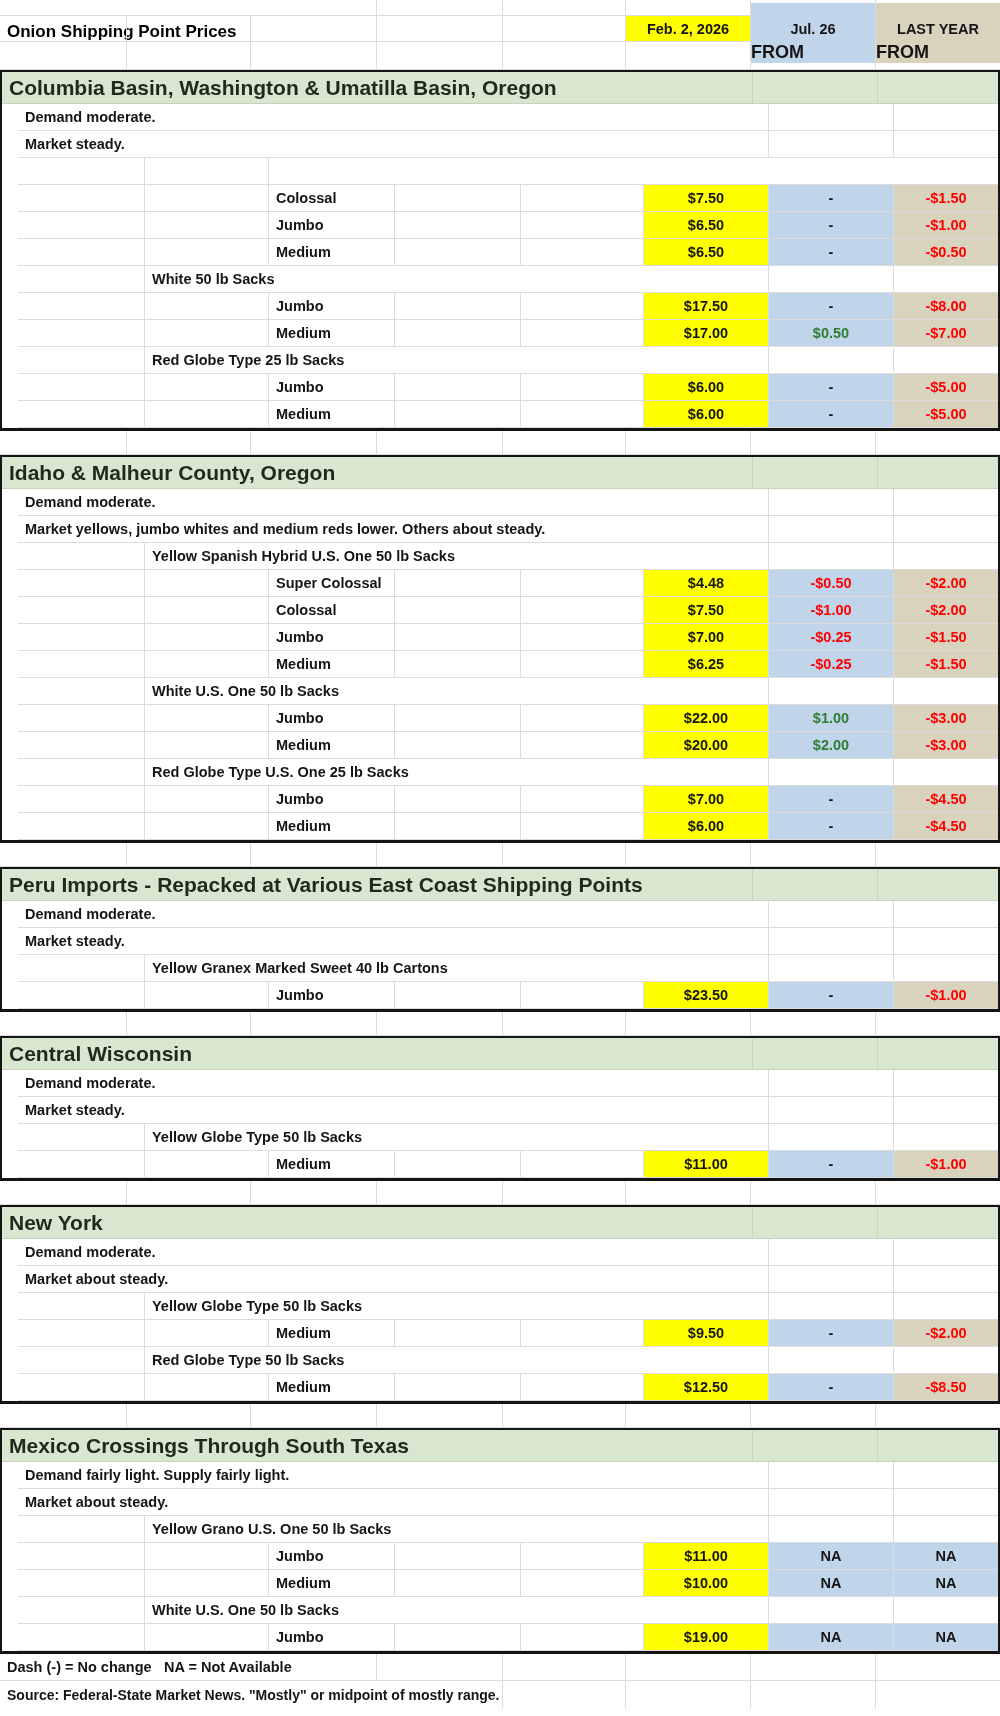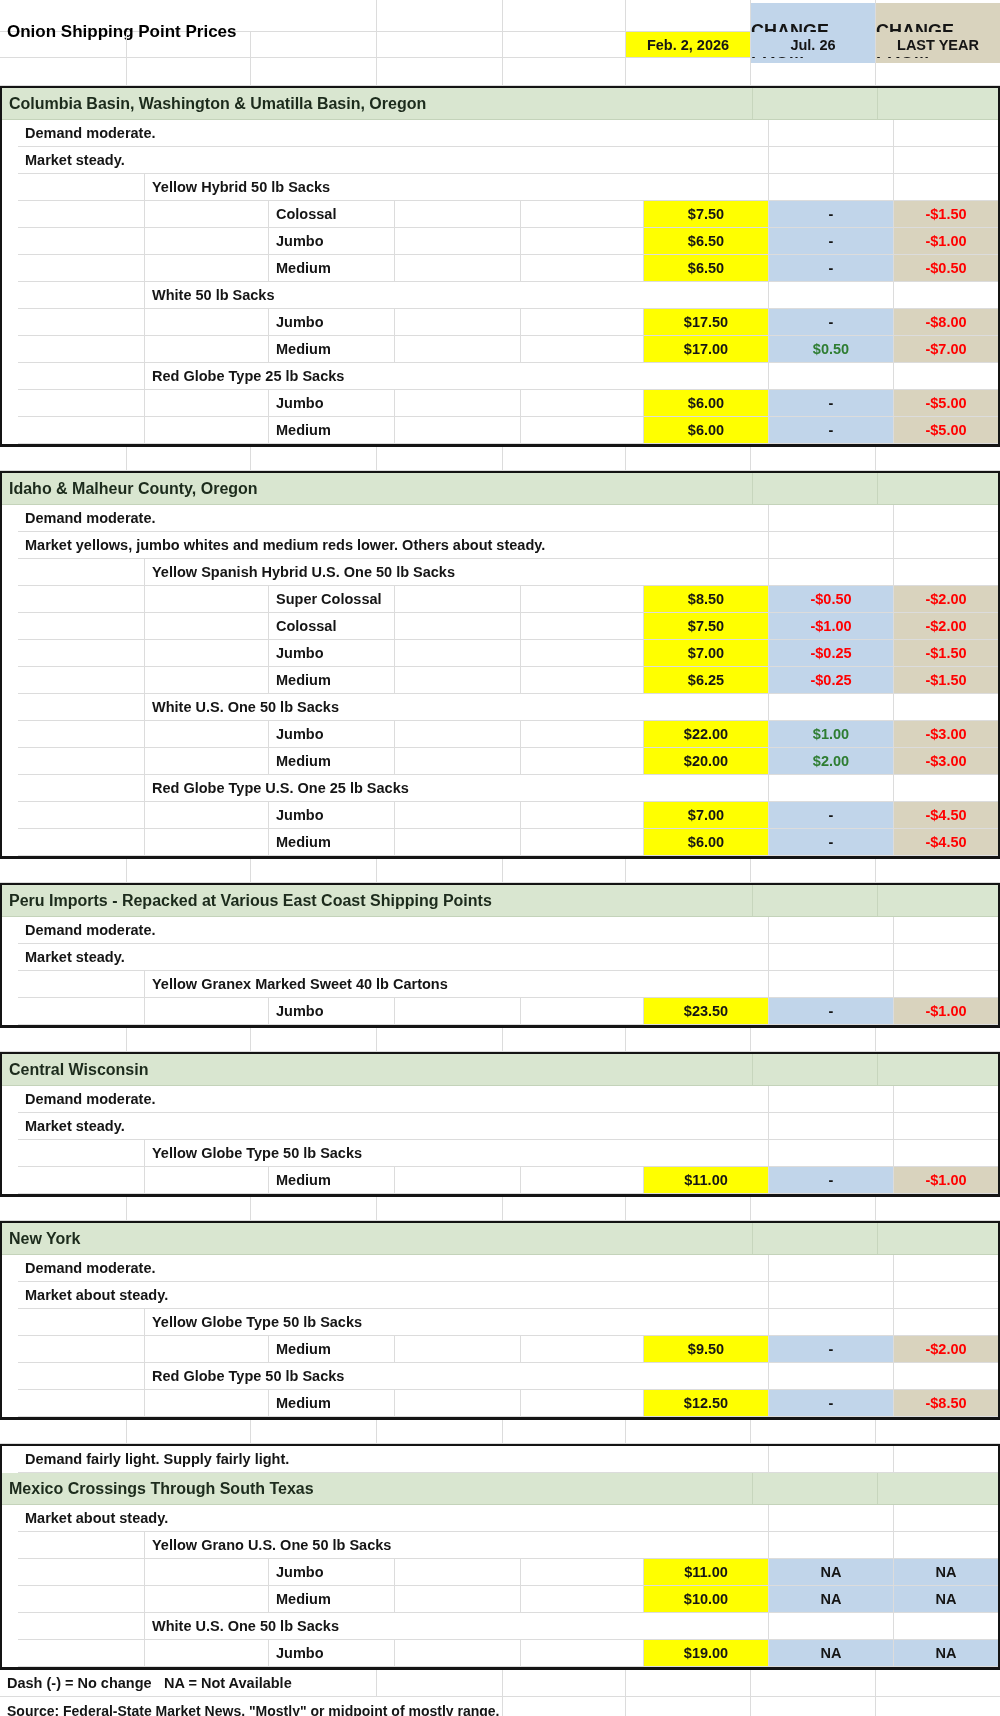--- a/index.html
+++ b/index.html
@@ -13,40 +13,40 @@
     overflow:hidden;
   }
   .grid{display:grid;grid-template-columns:126px 124px 126px 126px 123px 125px 125px 1fr;}
   .r{box-sizing:border-box;border-bottom:1px solid #dcdcdc;}
   .c{display:flex;align-items:center;box-sizing:border-box;border-left:1px solid #dcdcdc;min-width:0;}
   .c.nb{border-left:none;}
   .center{justify-content:center;text-align:center;}
   .lbl{padding-left:7px;white-space:nowrap;overflow:visible;}
   .nowrap{white-space:nowrap;}
   
-  .h-r1{height:32px;}
+  .h-r1{height:16px;}
   .h-r2{height:26px;}
   .h-sp{height:28px;}
   .shead{height:31px;}
   .brow{height:27px;margin-left:16px;}
   .spacer-row{height:24px;}
   .dashrow{height:27px;}
   .srcrow{height:28px;border-bottom:none;}
   
   .yellow{background:var(--yellow,#FFFF00);}
   .blue{background:var(--blue,#C1D5EA);}
   .tan{background:var(--tan,#D9D3BE);}
   .neg{color:var(--red,#FF0000);}
   .pos{color:var(--green,#2E7D32);}
   
   .section{border:2px solid #141414;border-bottom-width:3px;box-sizing:border-box;}
   .shead{background:var(--greenhdr,#D9E6D0);border-bottom:1px solid #c4d3ba;}
   .shead .c{border-left:1px solid #c7d6bd;}
   .shead .c.nb{border-left:none;}
-  .section-title{font-size:16px;color:#1c2b1c;padding-left:7px;white-space:nowrap;}
+  .section-title{font-size:21px;color:#1c2b1c;padding-left:7px;white-space:nowrap;}
   .page-title{font-size:17px;color:#000;padding-left:7px;white-space:nowrap;}
   .hdr-lbl{font-size:18px;margin-top:18px;}
   .chg-inner{flex:1;align-self:stretch;margin-top:3px;display:flex;align-items:center;justify-content:center;}
   .dash-cell{position:relative;}
   .na-note{position:absolute;left:164px;top:50%;transform:translateY(-50%);white-space:nowrap;}
   .dash-note{position:absolute;left:7px;top:50%;transform:translateY(-50%);white-space:nowrap;}
   .srclbl{font-size:14px;}
 </style>
 </head>
 <body>
@@ -112,21 +112,20 @@
           <div class="c"></div>
           <div class="c"></div>
         </div>
         <div class="grid r brow">
           <div class="c nb lbl" style="grid-column: span 6;">Market steady.</div>
           <div class="c"></div>
           <div class="c"></div>
         </div>
         <div class="grid r brow">
           <div class="c nb"></div>
-          <div class="c lbl" style="grid-column: span 5;">Yellow Hybrid 50 lb Sacks</div>
           <div class="c"></div>
           <div class="c"></div>
         </div>
         <div class="grid r brow">
           <div class="c nb"></div>
           <div class="c"></div>
           <div class="c lbl">Colossal</div>
           <div class="c"></div>
           <div class="c"></div>
           <div class="c center yellow">$7.50</div>
@@ -237,21 +236,21 @@
           <div class="c lbl" style="grid-column: span 5;">Yellow Spanish Hybrid U.S. One 50 lb Sacks</div>
           <div class="c"></div>
           <div class="c"></div>
         </div>
         <div class="grid r brow">
           <div class="c nb"></div>
           <div class="c"></div>
           <div class="c lbl">Super Colossal</div>
           <div class="c"></div>
           <div class="c"></div>
-          <div class="c center yellow">$8.50</div>
+          <div class="c center yellow">$4.48</div>
           <div class="c center blue neg">-$0.50</div>
           <div class="c center tan neg">-$2.00</div>
         </div>
         <div class="grid r brow">
           <div class="c nb"></div>
           <div class="c"></div>
           <div class="c lbl">Colossal</div>
           <div class="c"></div>
           <div class="c"></div>
           <div class="c center yellow">$7.50</div>
@@ -480,27 +479,27 @@
         <div class="c nb"></div>
         <div class="c"></div>
         <div class="c"></div>
         <div class="c"></div>
         <div class="c"></div>
         <div class="c"></div>
         <div class="c"></div>
         <div class="c"></div>
       </div>
       <div class="section">
-        <div class="grid r brow">
-          <div class="c nb lbl" style="grid-column: span 6;">Demand fairly light. Supply fairly light.</div>
-          <div class="c"></div>
-          <div class="c"></div>
-        </div>
         <div class="grid shead">
           <div class="c nb section-title" style="grid-column: span 6;">Mexico Crossings Through South Texas</div>
+          <div class="c"></div>
+          <div class="c"></div>
+        </div>
+        <div class="grid r brow">
+          <div class="c nb lbl" style="grid-column: span 6;">Demand fairly light. Supply fairly light.</div>
           <div class="c"></div>
           <div class="c"></div>
         </div>
         <div class="grid r brow">
           <div class="c nb lbl" style="grid-column: span 6;">Market about steady.</div>
           <div class="c"></div>
           <div class="c"></div>
         </div>
         <div class="grid r brow">
           <div class="c nb"></div>

